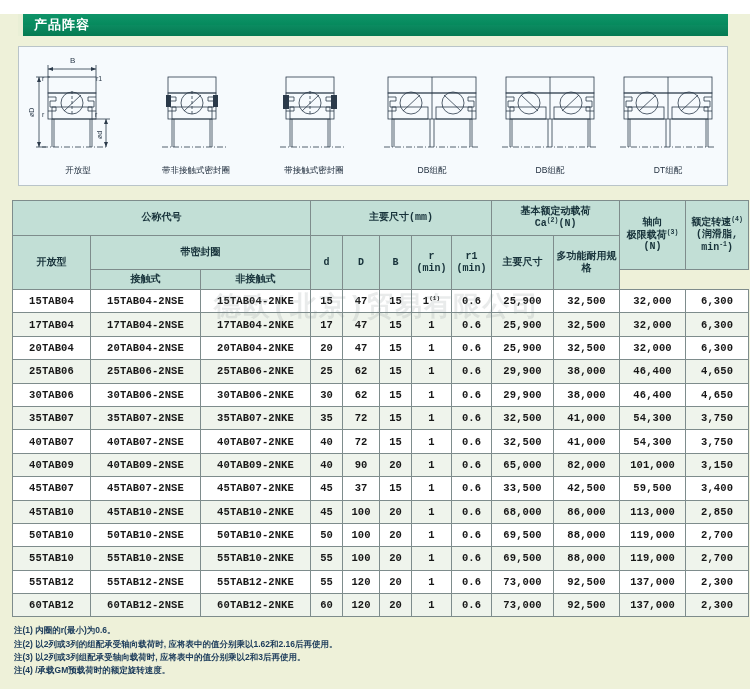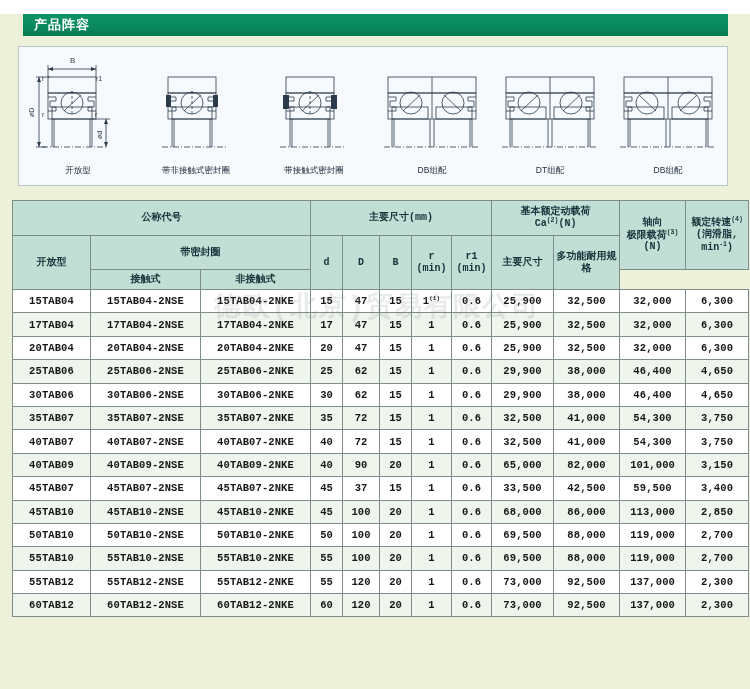--- a/index.html
+++ b/index.html
@@ -289,62 +289,62 @@
       </div>
 
       <div class="fig">
         <svg width="112" height="112" viewBox="0 0 112 112">
           <g stroke="#2b3a4a" fill="none" stroke-width="0.8">
             <rect x="12" y="26" width="88" height="16"></rect>
             <rect x="12" y="42" width="88" height="26"></rect>
             <line x1="56" y1="26" x2="56" y2="68"></line>
             <circle cx="35" cy="52" r="11"></circle>
             <circle cx="77" cy="52" r="11"></circle>
+            <line x1="27" y1="44" x2="44" y2="60"></line>
+            <line x1="85" y1="44" x2="68" y2="60"></line>
+            <path d="M12 46 h8 v4 h-6 v6 h6 v4 h-8"></path>
+            <path d="M100 46 h-8 v4 h6 v6 h-6 v4 h8"></path>
+            <rect x="16" y="56" width="36" height="12"></rect>
+            <rect x="60" y="56" width="36" height="12"></rect>
+            <line x1="16" y1="68" x2="16" y2="96"></line>
+            <line x1="18" y1="68" x2="18" y2="96"></line>
+            <line x1="54" y1="68" x2="54" y2="96"></line>
+            <line x1="58" y1="68" x2="58" y2="96"></line>
+            <line x1="94" y1="68" x2="94" y2="96"></line>
+            <line x1="96" y1="68" x2="96" y2="96"></line>
+            <line x1="8" y1="96" x2="104" y2="96" stroke-dasharray="6,2,1,2"></line>
+          </g>
+        </svg>
+        <div class="fig-label">DB组配</div>
+      </div>
+
+      <div class="fig">
+        <svg width="112" height="112" viewBox="0 0 112 112">
+          <g stroke="#2b3a4a" fill="none" stroke-width="0.8">
+            <rect x="12" y="26" width="88" height="16"></rect>
+            <rect x="12" y="42" width="88" height="26"></rect>
+            <line x1="56" y1="26" x2="56" y2="68"></line>
+            <circle cx="35" cy="52" r="11"></circle>
+            <circle cx="77" cy="52" r="11"></circle>
             <line x1="27" y1="60" x2="44" y2="44"></line>
             <line x1="69" y1="60" x2="86" y2="44"></line>
             <path d="M12 46 h8 v4 h-6 v6 h6 v4 h-8"></path>
             <path d="M100 46 h-8 v4 h6 v6 h-6 v4 h8"></path>
             <rect x="16" y="56" width="36" height="12"></rect>
             <rect x="60" y="56" width="36" height="12"></rect>
             <line x1="16" y1="68" x2="16" y2="96"></line>
             <line x1="18" y1="68" x2="18" y2="96"></line>
             <line x1="54" y1="68" x2="54" y2="96"></line>
             <line x1="58" y1="68" x2="58" y2="96"></line>
             <line x1="94" y1="68" x2="94" y2="96"></line>
             <line x1="96" y1="68" x2="96" y2="96"></line>
             <line x1="8" y1="96" x2="104" y2="96" stroke-dasharray="6,2,1,2"></line>
           </g>
         </svg>
         <div class="fig-label">DT组配</div>
-      </div>
-
-      <div class="fig">
-        <svg width="112" height="112" viewBox="0 0 112 112">
-          <g stroke="#2b3a4a" fill="none" stroke-width="0.8">
-            <rect x="12" y="26" width="88" height="16"></rect>
-            <rect x="12" y="42" width="88" height="26"></rect>
-            <line x1="56" y1="26" x2="56" y2="68"></line>
-            <circle cx="35" cy="52" r="11"></circle>
-            <circle cx="77" cy="52" r="11"></circle>
-            <line x1="27" y1="44" x2="44" y2="60"></line>
-            <line x1="85" y1="44" x2="68" y2="60"></line>
-            <path d="M12 46 h8 v4 h-6 v6 h6 v4 h-8"></path>
-            <path d="M100 46 h-8 v4 h6 v6 h-6 v4 h8"></path>
-            <rect x="16" y="56" width="36" height="12"></rect>
-            <rect x="60" y="56" width="36" height="12"></rect>
-            <line x1="16" y1="68" x2="16" y2="96"></line>
-            <line x1="18" y1="68" x2="18" y2="96"></line>
-            <line x1="54" y1="68" x2="54" y2="96"></line>
-            <line x1="58" y1="68" x2="58" y2="96"></line>
-            <line x1="94" y1="68" x2="94" y2="96"></line>
-            <line x1="96" y1="68" x2="96" y2="96"></line>
-            <line x1="8" y1="96" x2="104" y2="96" stroke-dasharray="6,2,1,2"></line>
-          </g>
-        </svg>
-        <div class="fig-label">DB组配</div>
       </div>
 
     </div>
   </div>
 
   <div class="table-wrap">
     <div class="watermark">德欧(北京)贸易有限公司</div>
     <table class="spec">
       <colgroup>
         <col style="width:78px">
@@ -595,14 +595,20 @@
             <td>0.6</td>
             <td>73,000</td>
             <td>92,500</td>
             <td>137,000</td>
             <td>2,300</td>
           </tr>
         </tbody>
     </table>
   </div>
 
+  <div class="notes" id="notes">
+      <div>注(1) 内圈的r(最小)为0.6。</div>
+      <div>注(2) 以2列或3列的组配承受轴向载荷时, 应将表中的值分别乘以1.62和2.16后再使用。</div>
+      <div>注(3) 以2列或3列组配承受轴向载荷时, 应将表中的值分别乘以2和3后再使用。</div>
+      <div>注(4) /承载GM预载荷时的额定旋转速度。</div>
+    </div>
 
 </div>
 
 </body></html>

